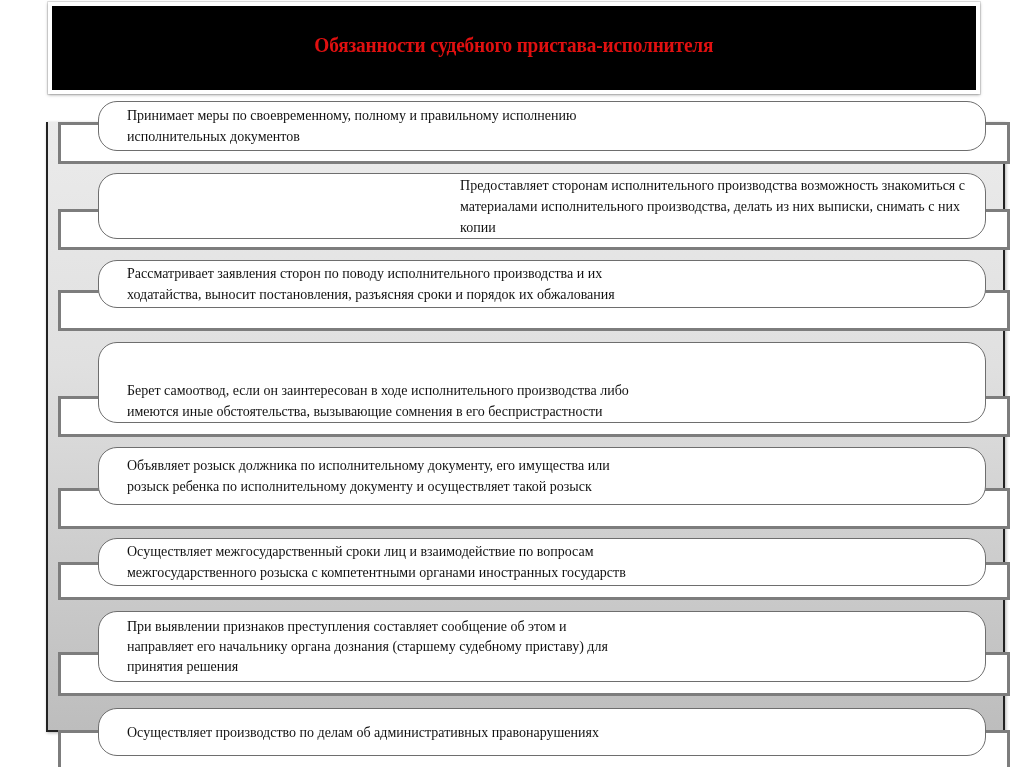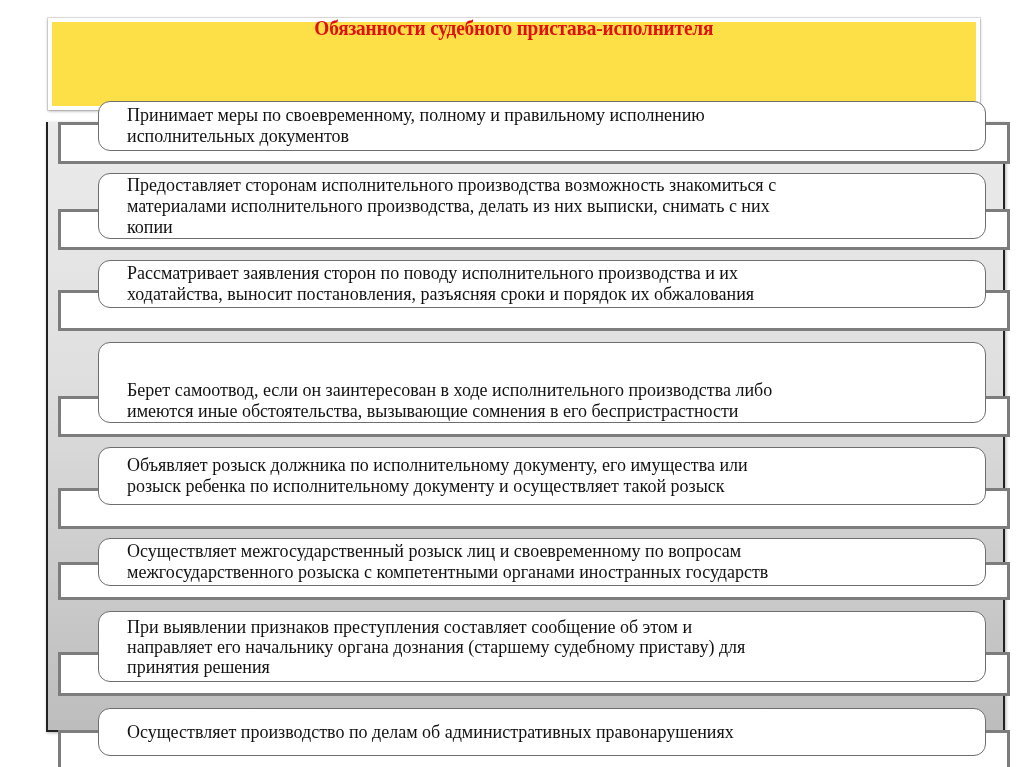--- a/index.html
+++ b/index.html
@@ -2,25 +2,25 @@
 <html><head>
 <meta charset="utf-8">
 <style>
   html, body { margin: 0; padding: 0; }
   body {
     width: 1024px; height: 767px; overflow: hidden; position: relative;
     background: #ffffff;
     font-family: "Liberation Serif", "DejaVu Serif", serif;
   }
   .title-box {
-    position: absolute; left: 48px; top: 18px; width: 924px; height: 84px;
-    background: #fde047;
+    position: absolute; left: 48px; top: 2px; width: 924px; height: 84px;
+    background: #000000;
     border: 4px solid #ffffff;
     box-shadow: 0 1px 3px rgba(0,0,0,0.35), 0 0 0 1px #e6e6e6;
-    display: flex; align-items: flex-start; justify-content: center;
+    display: flex; align-items: center; justify-content: center;
   }
   .title-text {
     color: #e01010; font-weight: bold; font-size: 21px;
     letter-spacing: -0.2px; transform: scaleX(0.92);
     margin-top: -6px;
   }
   .panel {
     position: absolute; left: 46px; top: 122px; width: 955px; height: 608px;
     background: linear-gradient(to bottom, #ebebeb 0%, #e0e0e0 40%, #c8c8c8 80%, #bdbdbd 100%);
     border-left: 2px solid #222;
@@ -31,45 +31,45 @@
   .back-rect {
     position: absolute; left: 58px; width: 952px;
     background: #ffffff;
     border: 3px solid #7d7d7d;
     box-sizing: border-box;
   }
   .item-box {
     position: absolute; left: 98px; width: 888px;
     background: #ffffff;
     border: 1.5px solid #6e6e6e;
-    border-radius: 12px;
+    border-radius: 19px;
     box-sizing: border-box;
     padding: 0 20px 0 28px;
     display: flex; align-items: center;
-    font-size: 18px; line-height: 21px; color: #111;
+    font-size: 14px; line-height: 21px; color: #111;
   }
   .item-text { white-space: pre-line; }
 </style>
 </head>
 <body>
 
 <div class="title-box">
   <span class="title-text">Обязанности судебного пристава-исполнителя</span>
 </div>
 
 <div class="panel"></div>
 
 <div class="back-rect" style="top:122px;height:42px;"></div>
 <div class="item-box" style="top:101px;height:50px;">
   <span class="item-text">Принимает меры по своевременному, полному и правильному исполнению
 исполнительных документов</span>
 </div>
 
 <div class="back-rect" style="top:209px;height:41px;"></div>
-<div class="item-box" style="top:173px;height:66px;">
+<div class="item-box" style="top:173px;height:66px;justify-content:flex-end;">
   <span class="item-text">Предоставляет сторонам исполнительного производства возможность знакомиться с
 материалами исполнительного производства, делать из них выписки, снимать с них
 копии</span>
 </div>
 
 <div class="back-rect" style="top:290px;height:41px;"></div>
 <div class="item-box" style="top:260px;height:48px;">
   <span class="item-text">Рассматривает заявления сторон по поводу исполнительного производства и их
 ходатайства, выносит постановления, разъясняя сроки и порядок их обжалования</span>
 </div>
@@ -81,21 +81,21 @@
 </div>
 
 <div class="back-rect" style="top:488px;height:41px;"></div>
 <div class="item-box" style="top:447px;height:58px;">
   <span class="item-text">Объявляет розыск должника по исполнительному документу, его имущества или
 розыск ребенка по исполнительному документу и осуществляет такой розыск</span>
 </div>
 
 <div class="back-rect" style="top:562px;height:38px;"></div>
 <div class="item-box" style="top:538px;height:48px;">
-  <span class="item-text">Осуществляет межгосударственный розыск лиц и своевременному по вопросам
+  <span class="item-text">Осуществляет межгосударственный сроки лиц и взаимодействие по вопросам
 межгосударственного розыска с компетентными органами иностранных государств</span>
 </div>
 
 <div class="back-rect" style="top:652px;height:44px;"></div>
 <div class="item-box" style="top:611px;height:71px;line-height:20px;">
   <span class="item-text">При выявлении признаков преступления составляет сообщение об этом и
 направляет его начальнику органа дознания (старшему судебному приставу) для
 принятия решения</span>
 </div>
 

